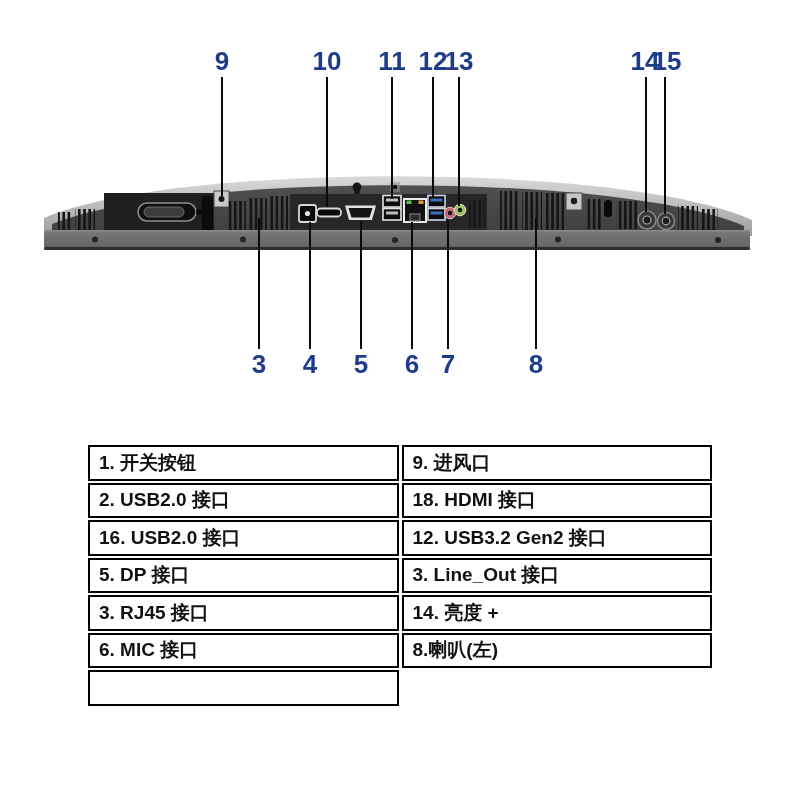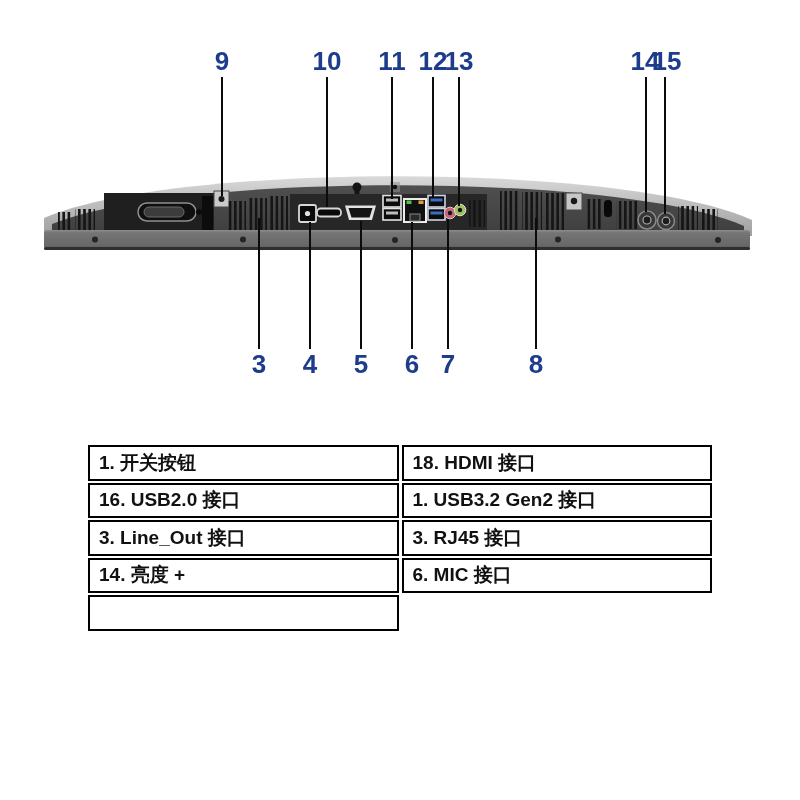--- a/index.html
+++ b/index.html
@@ -209,23 +209,27 @@
     <text class="num" text-anchor="middle" x="259" y="373">3</text>
     <text class="num" text-anchor="middle" x="310" y="373">4</text>
     <text class="num" text-anchor="middle" x="361" y="373">5</text>
     <text class="num" text-anchor="middle" x="412" y="373">6</text>
     <text class="num" text-anchor="middle" x="448" y="373">7</text>
     <text class="num" text-anchor="middle" x="536" y="373">8</text>
   </svg>
 
   <div class="legend">
     <div class="cell">1. 开关按钮</div>
+    <div class="cell">9. 进风口</div>
+    <div class="cell">2. USB2.0 接口</div>
     <div class="cell">18. HDMI 接口</div>
     <div class="cell">16. USB2.0 接口</div>
-    <div class="cell">1. USB3.2 Gen2 接口</div>
+    <div class="cell">12. USB3.2 Gen2 接口</div>
+    <div class="cell">5. DP 接口</div>
     <div class="cell">3. Line_Out 接口</div>
     <div class="cell">3. RJ45 接口</div>
     <div class="cell">14. 亮度 +</div>
     <div class="cell">6. MIC 接口</div>
+    <div class="cell">8.喇叭(左)</div>
     <div class="cell"></div>
   </div>
 
 </div>
 
 </body></html>

